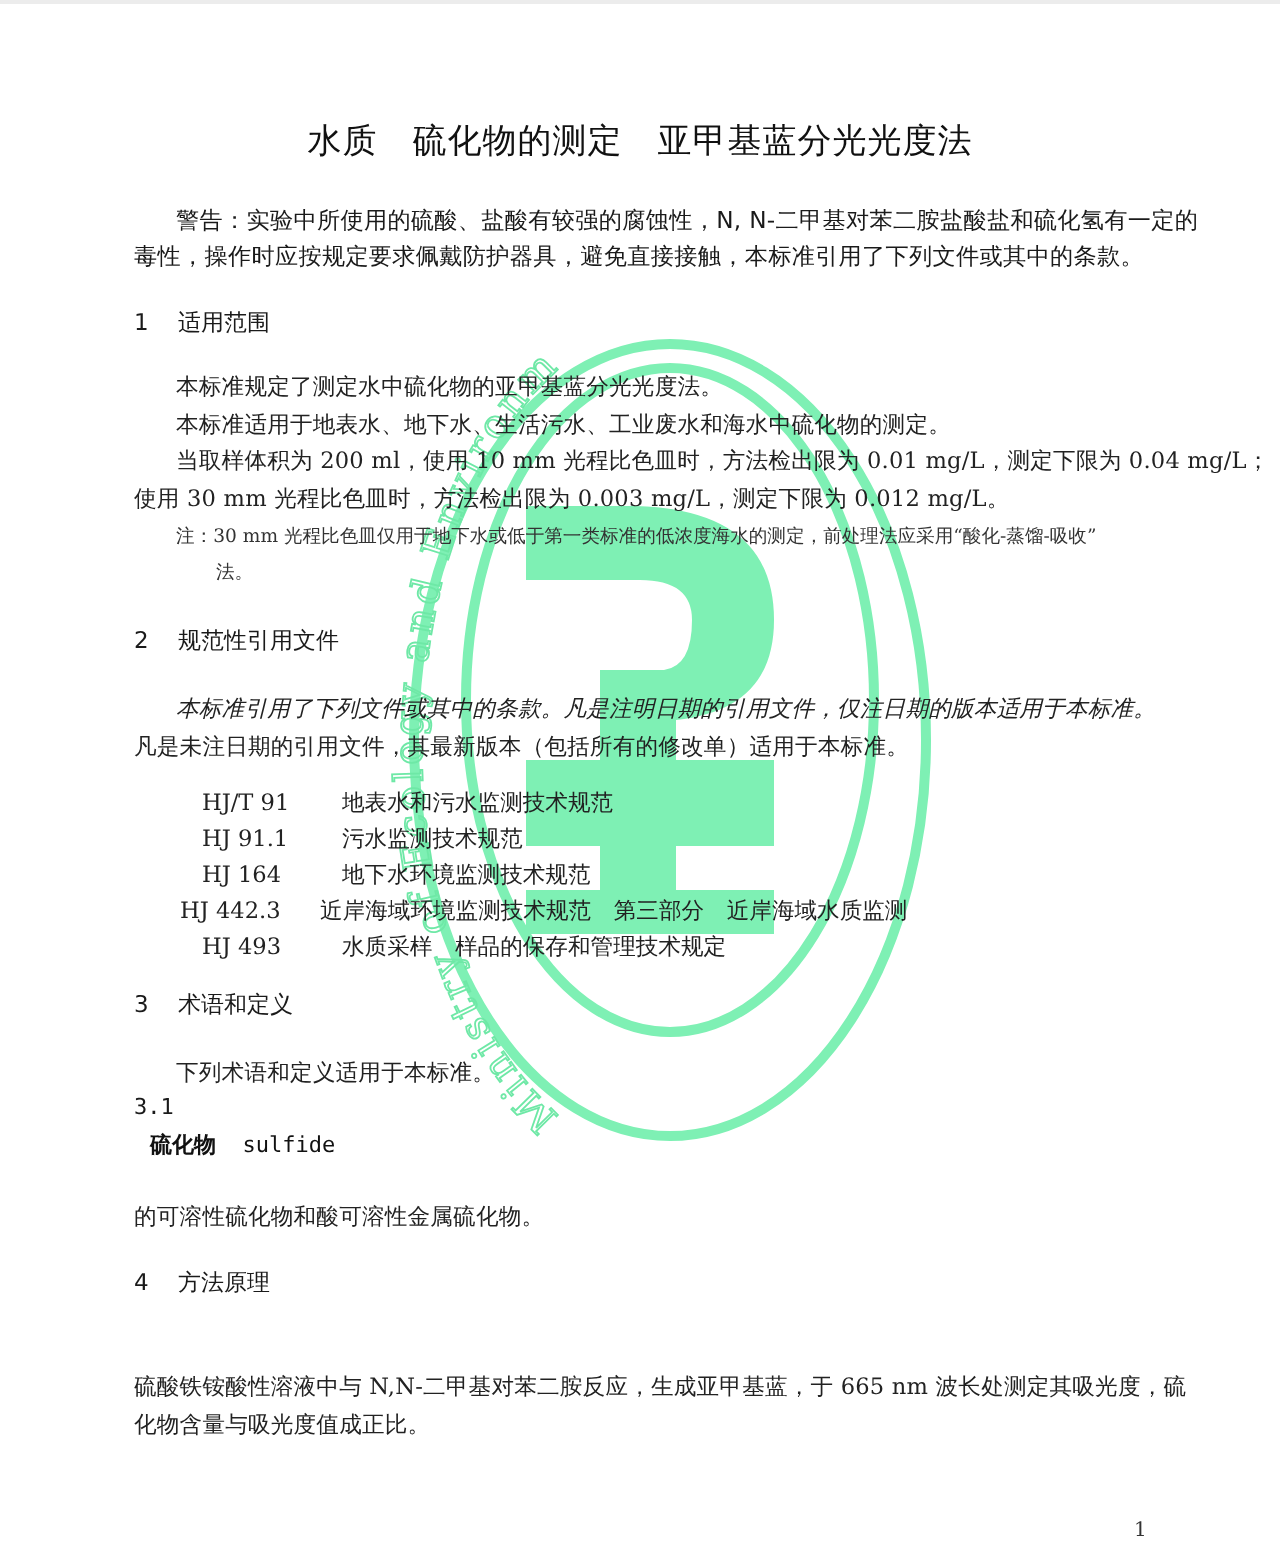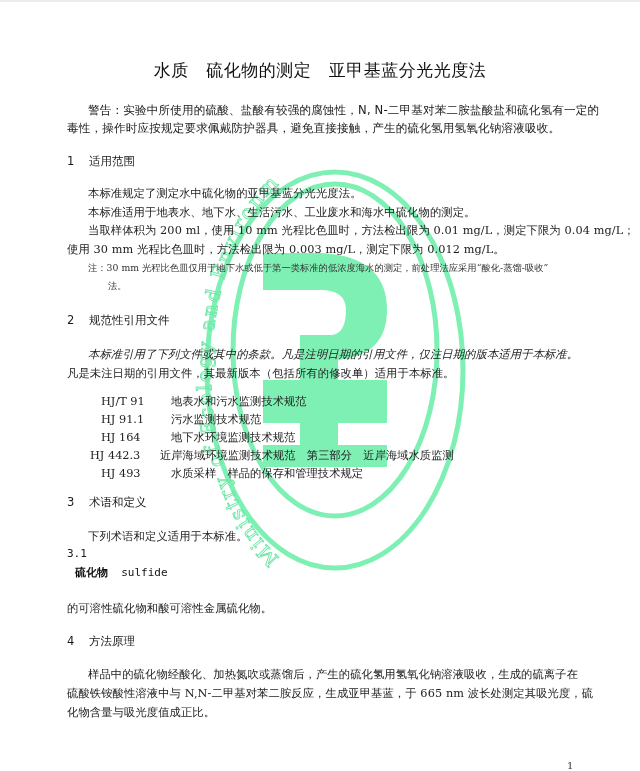--- a/index.html
+++ b/index.html
@@ -58,21 +58,21 @@
   <text font-family="DejaVu Serif, serif" font-size="20" fill="none" stroke="#6ee8a6" stroke-width="0.9" letter-spacing="2">
     <textPath href="#arcPath">Ministry of Ecology and Environment</textPath>
   </text>
 </svg>
 
 <div class="content">
 
   <div class="abs title">水质　硫化物的测定　亚甲基蓝分光光度法</div>
 
   <div class="abs warn" style="left:88px; top:103px;">警告：实验中所使用的硫酸、盐酸有较强的腐蚀性，N, N-二甲基对苯二胺盐酸盐和硫化氢有一定的</div>
-  <div class="abs warn" style="left:67px; top:121px;">毒性，操作时应按规定要求佩戴防护器具，避免直接接触，产生的硫化氢用氢氧化钠溶液吸收。</div>
+  <div class="abs warn" style="left:67px; top:121px;">毒性，操作时应按规定要求佩戴防护器具，避免直接接触，本标准引用了下列文件或其中的条款。</div>
 
   <div class="abs sec" style="left:67px; top:154px;">
     <span class="num">1</span><span>适用范围</span>
   </div>
   <div class="abs para" style="left:88px; top:186px;">本标准规定了测定水中硫化物的亚甲基蓝分光光度法。</div>
   <div class="abs para" style="left:88px; top:205px;">本标准适用于地表水、地下水、生活污水、工业废水和海水中硫化物的测定。</div>
   <div class="abs para" style="left:88px; top:223px;">当取样体积为 200 ml，使用 10 mm 光程比色皿时，方法检出限为 0.01 mg/L，测定下限为 0.04 mg/L；</div>
   <div class="abs para" style="left:67px; top:242px;">使用 30 mm 光程比色皿时，方法检出限为 0.003 mg/L，测定下限为 0.012 mg/L。</div>
   <div class="abs note" style="left:88px; top:262px;">注：30 mm 光程比色皿仅用于地下水或低于第一类标准的低浓度海水的测定，前处理法应采用“酸化-蒸馏-吸收”</div>
   <div class="abs note" style="left:108px; top:280px;">法。</div>
@@ -105,18 +105,17 @@
   <div class="abs para" style="left:88px; top:529px;">下列术语和定义适用于本标准。</div>
   <div class="abs mono" style="left:67px; top:547px;">3.1</div>
   <div class="abs term" style="left:75px; top:565px;">
     <b>硫化物</b>&nbsp;&nbsp;<span>sulfide</span>
   </div>
   <div class="abs para" style="left:67px; top:601px;">的可溶性硫化物和酸可溶性金属硫化物。</div>
 
   <div class="abs sec" style="left:67px; top:634px;">
     <span class="num">4</span><span>方法原理</span>
   </div>
-  <div class="abs para" style="left:88px; top:667px;">样品中的硫化物经酸化、加热氮吹或蒸馏后，产生的硫化氢用氢氧化钠溶液吸收，生成的硫离子在</div>
   <div class="abs para" style="left:67px; top:686px;">硫酸铁铵酸性溶液中与 N,N-二甲基对苯二胺反应，生成亚甲基蓝，于 665 nm 波长处测定其吸光度，硫</div>
   <div class="abs para" style="left:67px; top:705px;">化物含量与吸光度值成正比。</div>
 
   <div class="abs pagenum" style="left:567px; top:760px;">1</div>
 </div>
 
 </body></html>

